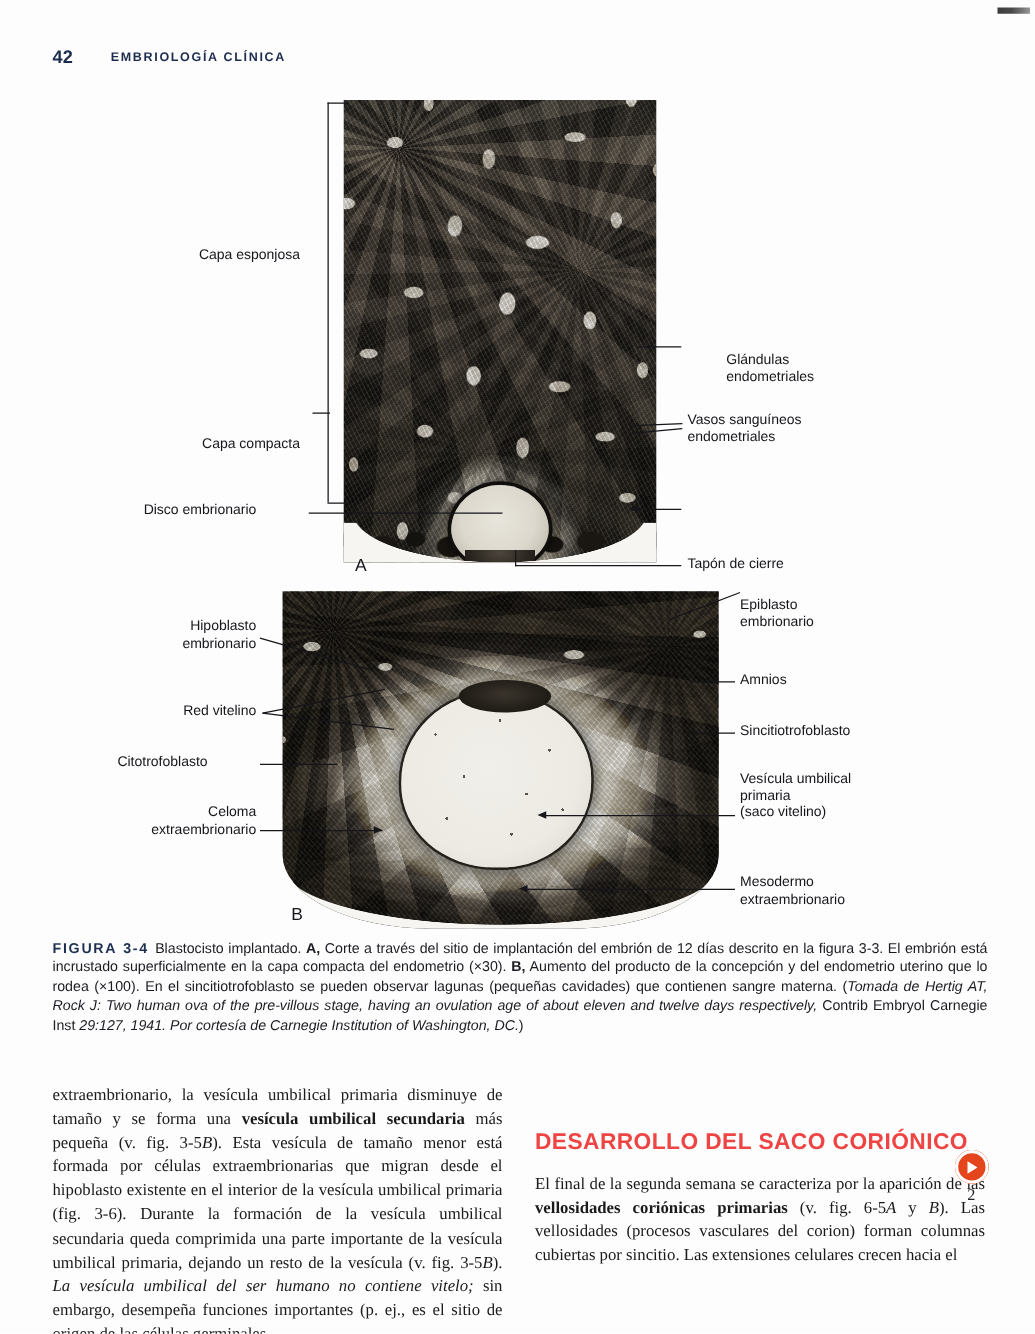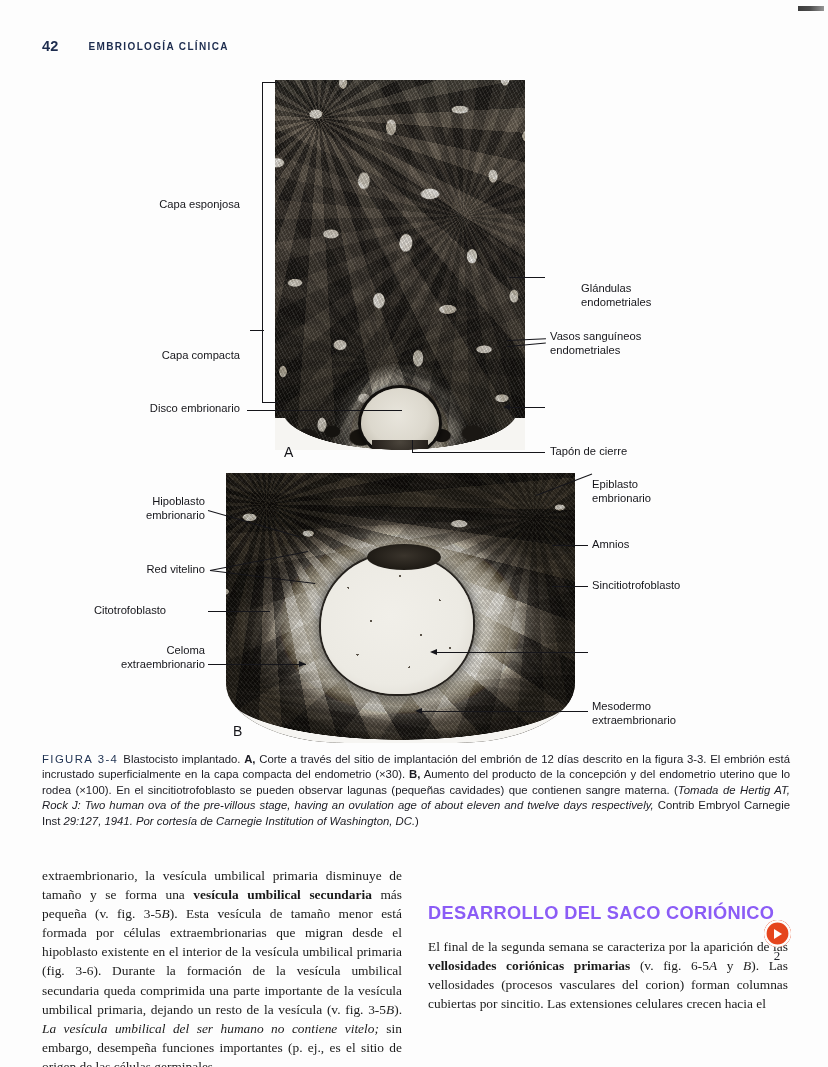--- a/index.html
+++ b/index.html
@@ -310,21 +310,21 @@
     left: 42px;
     top: 752px;
     width: 748px;
     font-family: "Liberation Sans", "DejaVu Sans", sans-serif;
     font-size: 11.35px;
     line-height: 15.4px;
     color: #1b1b22;
     text-align: justify;
   }
   .caption .figno {
-    font-weight: 400;
+    font-weight: 700;
     color: #1d3050;
     letter-spacing: 1.4px;
     margin-right: 5px;
   }
   .caption b { font-weight: 700; }
   .caption i { font-style: italic; }
 
   
   .col {
     position: absolute;
@@ -338,21 +338,21 @@
   #colLeft { left: 42px; }
   #colRight { left: 428px; }
   .col p { margin: 0; }
   .col b { font-weight: 700; }
   .col i { font-style: italic; }
 
   .section-head {
     font-family: "Liberation Sans", "DejaVu Sans", sans-serif;
     font-size: 18.2px;
     font-weight: 700;
-    color: #8b5cf6;
+    color: #ef4444;
     letter-spacing: .35px;
     margin: 36px 0 13px 0;
     line-height: 22px;
   }
 
   .media-cue {
     position: absolute;
     left: 758px;
     top: 920px;
     width: 38px;
@@ -408,21 +408,21 @@
     </div>
 
     <div class="vline" style="left:262px; top:82px; height:320px;"></div>
     <div class="ldr" style="left:262px; top:82px; width:16px;"></div>
     <div class="ldr" style="left:250px; top:330px; width:14px;"></div>
     <div class="ldr" style="left:262px; top:402px; width:16px;"></div>
 
     <div class="flabel r" style="left:60px; top:198px; width:180px;">Capa esponjosa</div>
     <div class="flabel r" style="left:60px; top:349px; width:180px;">Capa compacta</div>
 
-    <div class="flabel r" style="left:80px; top:402px; width:160px;">Disco embrionario</div>
+    <div class="flabel r" style="left:80px; top:402px; width:160px;text-align:center;">Disco embrionario</div>
     <div class="ldr" style="left:247px; top:410px; width:155px;"></div>
 
     <div class="panel-letter" style="left:284px; top:444px;">A</div>
 
     <div class="ldr" style="left:509px; top:277px; width:36px;"></div>
     <div class="flabel" style="left:581px; top:263px; width:175px;margin-top:19px;">Glándulas
 endometriales</div>
 
     <div class="ldr" style="left:507px; top:340px; width:39px; transform:rotate(-2.4deg);"></div>
     <div class="ldr" style="left:507px; top:346px; width:39px; transform:rotate(-5.2deg);"></div>
@@ -468,20 +468,23 @@
 embrionario</div>
 
     <div class="ldr" style="left:552px; top:545px; width:36px;"></div>
     <div class="flabel" style="left:592px; top:538px; width:175px;">Amnios</div>
 
     <div class="ldr" style="left:552px; top:586px; width:36px;"></div>
     <div class="flabel" style="left:592px; top:579px; width:185px;">Sincitiotrofoblasto</div>
 
     <div class="ldr" style="left:435px; top:652px; width:153px;"></div>
     <div class="arrow-l" style="left:430px; top:649px;"></div>
+    <div class="flabel" style="left:592px; top:617px; width:185px;">Vesícula umbilical
+primaria
+(saco vitelino)</div>
 
     <div class="ldr" style="left:420px; top:711px; width:168px;"></div>
     <div class="arrow-l" style="left:415px; top:708px;"></div>
     <div class="flabel" style="left:592px; top:700px; width:185px;">Mesodermo
 extraembrionario</div>
   </div>
 
   <div class="caption">
     <span class="figno">FIGURA 3-4</span><span>Blastocisto implantado. </span><b>A,</b><span> Corte a través del sitio de implantación del embrión de 12 días descrito en la figura 3-3. El embrión está incrustado superficialmente en la capa compacta del endometrio (×30). </span><b>B,</b><span> Aumento del producto de la concepción y del endometrio uterino que lo rodea (×100). En el sincitiotrofoblasto se pueden observar lagunas (pequeñas cavidades) que contienen sangre materna. (</span><i>Tomada de Hertig AT, Rock J: Two human ova of the pre-villous stage, having an ovulation age of about eleven and twelve days respectively,</i><span> Contrib Embryol Carnegie Inst </span><i>29:127, 1941. Por cortesía de Carnegie Institution of Washington, DC.</i><span>)</span>
   </div>

